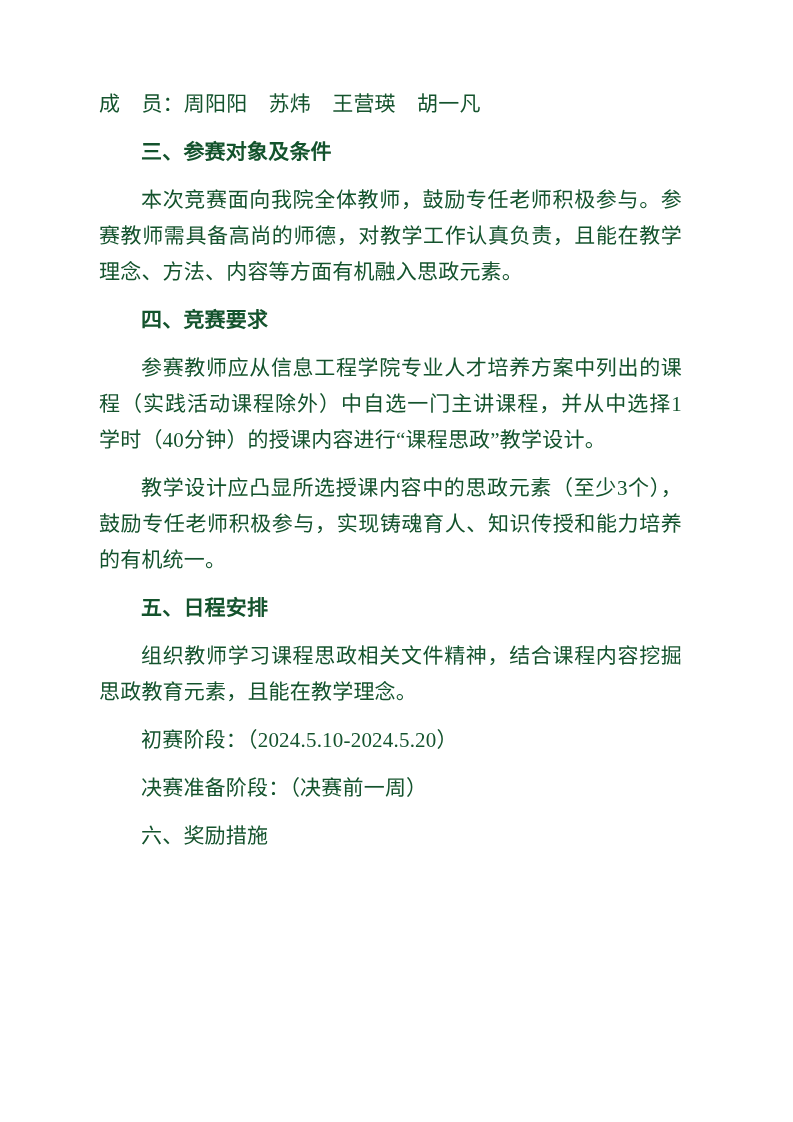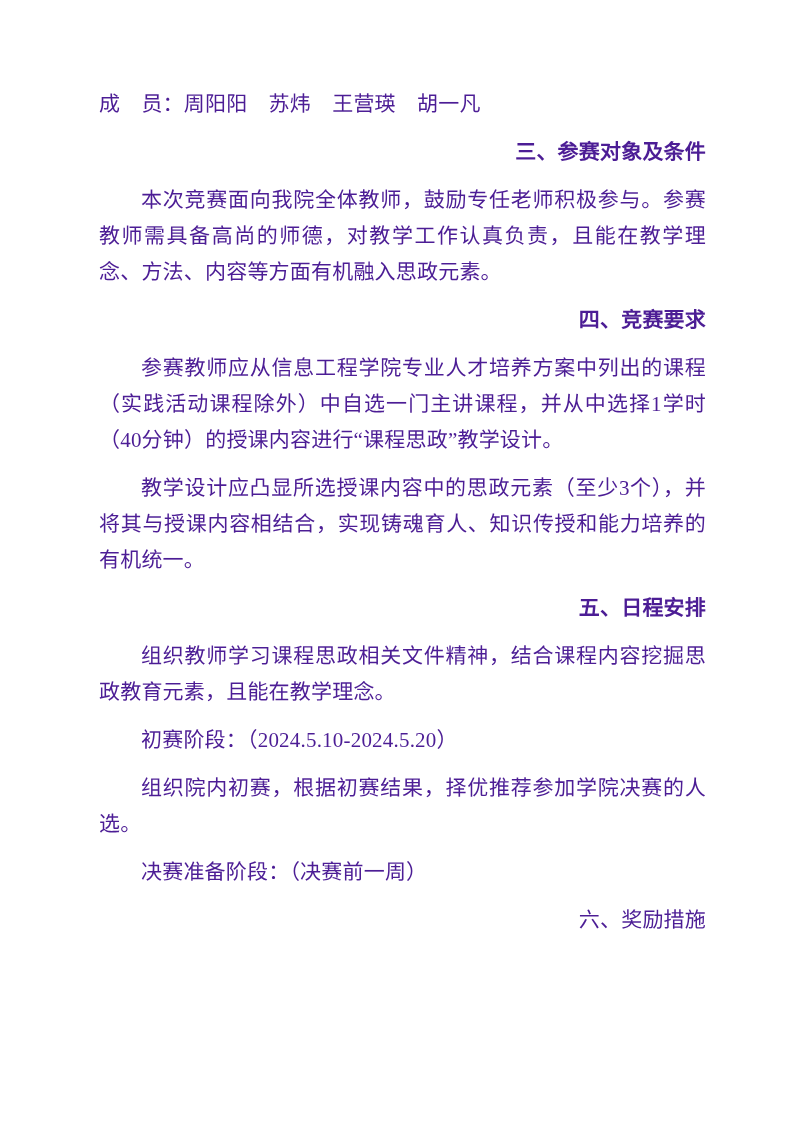--- a/index.html
+++ b/index.html
@@ -5,72 +5,71 @@
   html, body {
     margin: 0;
     padding: 0;
     background: #ffffff;
   }
   .page {
     position: relative;
     width: 793px;
     height: 1122px;
     background: #ffffff;
-    color: #4c1d95;
+    color: #14532d;
     font-family: "Liberation Serif", "DejaVu Serif", serif;
     box-sizing: border-box;
-    padding: 86px 87px 0 99px;
+    padding: 86px 111px 0 99px;
     overflow: hidden;
   }
   .doc-block {
     margin: 0 0 12px 0;
     font-size: 21px;
     line-height: 36px;
     font-weight: normal;
     text-align: justify;
     text-justify: inter-character;
     letter-spacing: 0.2px;
   }
   .indent {
     text-indent: 2em;
   }
   .doc-heading {
     font-weight: bold;
     text-indent: 2em;
-    text-align: right;
+    text-align: left;
   }
   .doc-heading.regular {
     font-weight: normal;
   }
 </style>
 </head>
 <body>
 
 <div class="page">
 
   <p class="doc-block">成　员：周阳阳　苏炜　王营瑛　胡一凡</p>
 
   <h2 class="doc-block doc-heading">三、参赛对象及条件</h2>
 
   <p class="doc-block indent">本次竞赛面向我院全体教师，鼓励专任老师积极参与。参赛教师需具备高尚的师德，对教学工作认真负责，且能在教学理念、方法、内容等方面有机融入思政元素。</p>
 
   <h2 class="doc-block doc-heading">四、竞赛要求</h2>
 
   <p class="doc-block indent">参赛教师应从信息工程学院专业人才培养方案中列出的课程（实践活动课程除外）中自选一门主讲课程，并从中选择1学时（40分钟）的授课内容进行“课程思政”教学设计。</p>
 
-  <p class="doc-block indent">教学设计应凸显所选授课内容中的思政元素（至少3个），并将其与授课内容相结合，实现铸魂育人、知识传授和能力培养的有机统一。</p>
+  <p class="doc-block indent">教学设计应凸显所选授课内容中的思政元素（至少3个），鼓励专任老师积极参与，实现铸魂育人、知识传授和能力培养的有机统一。</p>
 
 
   <h2 class="doc-block doc-heading">五、日程安排</h2>
 
 
   <p class="doc-block indent">组织教师学习课程思政相关文件精神，结合课程内容挖掘思政教育元素，且能在教学理念。</p>
 
   <p class="doc-block indent">初赛阶段：（2024.5.10-2024.5.20）</p>
 
-  <p class="doc-block indent">组织院内初赛，根据初赛结果，择优推荐参加学院决赛的人选。</p>
 
   <p class="doc-block indent">决赛准备阶段：（决赛前一周）</p>
 
 
   <h2 class="doc-block doc-heading regular">六、奖励措施</h2>
 
 </div>
 
 </body></html>

